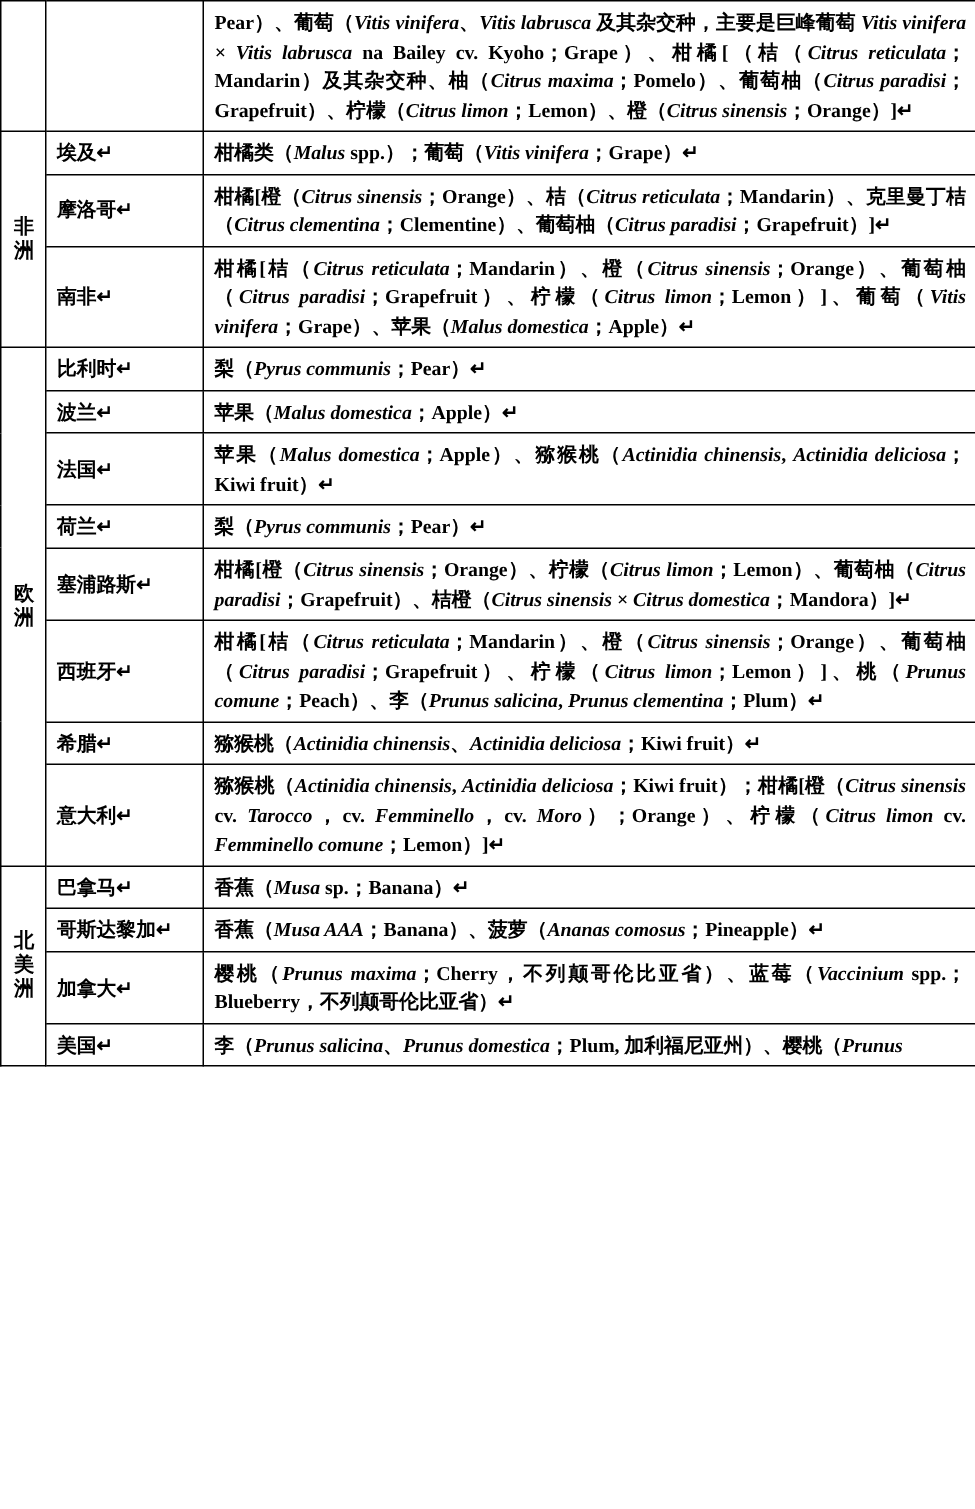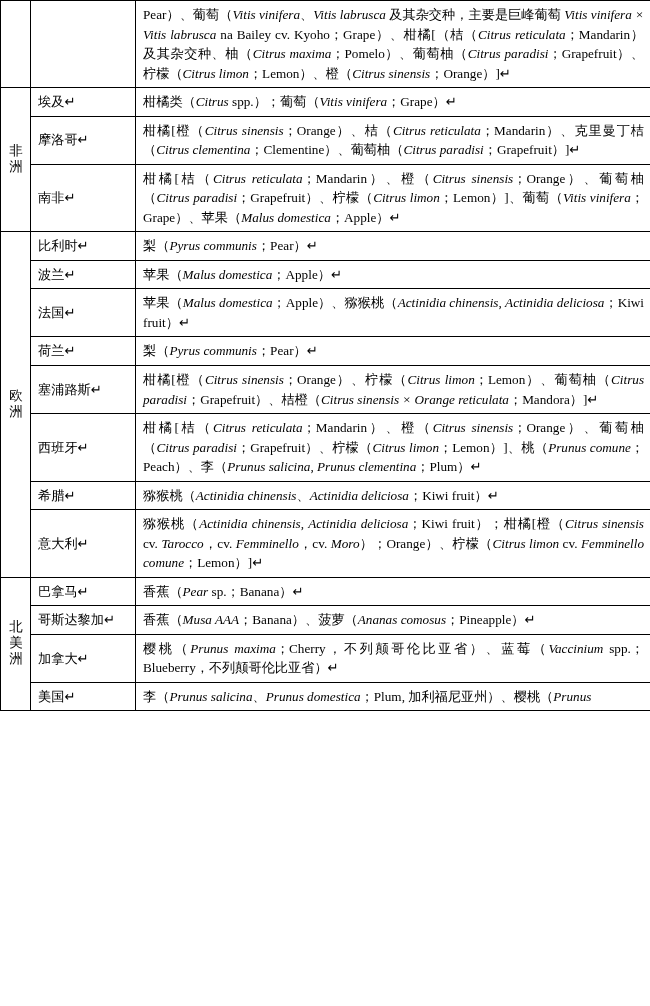--- a/index.html
+++ b/index.html
@@ -12,20 +12,21 @@
     height: 1006px;
     font-family: "Liberation Serif", serif;
     color: #000;
     overflow: hidden;
   }
   .page {
     width: 650px;
     height: 1006px;
     position: relative;
     box-sizing: border-box;
+    font-weight: bold;
   }
   table.doc {
     border-collapse: collapse;
     width: 650px;
     table-layout: fixed;
     margin: 0;
   }
   table.doc td {
     border: 1px solid #000;
     vertical-align: middle;
@@ -71,21 +72,21 @@
   <table class="doc">
     <tbody id="table-body">
         <tr class="first-row">
           <td class="col-region" rowspan="1"><span class="region-vertical"></span></td>
           <td class="col-country"></td>
           <td class="col-items">Pear）、葡萄（<i>Vitis vinifera</i>、<i>Vitis labrusca</i> 及其杂交种，主要是巨峰葡萄 <i>Vitis vinifera × Vitis labrusca</i> na Bailey cv. Kyoho；Grape）、柑橘[（桔（<i>Citrus reticulata</i>；Mandarin）及其杂交种、柚（<i>Citrus maxima</i>；Pomelo）、葡萄柚（<i>Citrus paradisi</i>；Grapefruit）、柠檬（<i>Citrus limon</i>；Lemon）、橙（<i>Citrus sinensis</i>；Orange）]↵</td>
         </tr>
         <tr>
           <td class="col-region" rowspan="3"><span class="region-vertical">非<br>洲</span></td>
           <td class="col-country">埃及↵</td>
-          <td class="col-items">柑橘类（<i>Citrus</i> spp.）；葡萄（<i>Vitis vinifera</i>；Grape）↵</td>
+          <td class="col-items">柑橘类（<i>Malus</i> spp.）；葡萄（<i>Vitis vinifera</i>；Grape）↵</td>
         </tr>
         <tr>
           <td class="col-country">摩洛哥↵</td>
           <td class="col-items">柑橘[橙（<i>Citrus sinensis</i>；Orange）、桔（<i>Citrus reticulata</i>；Mandarin）、克里曼丁桔（<i>Citrus clementina</i>；Clementine）、葡萄柚（<i>Citrus paradisi</i>；Grapefruit）]↵</td>
         </tr>
         <tr>
           <td class="col-country">南非↵</td>
           <td class="col-items">柑橘[桔（<i>Citrus reticulata</i>；Mandarin）、橙（<i>Citrus sinensis</i>；Orange）、葡萄柚（<i>Citrus paradisi</i>；Grapefruit）、柠檬（<i>Citrus limon</i>；Lemon）]、葡萄（<i>Vitis vinifera</i>；Grape）、苹果（<i>Malus domestica</i>；Apple）↵</td>
         </tr>
         <tr>
@@ -100,38 +101,38 @@
         <tr>
           <td class="col-country">法国↵</td>
           <td class="col-items">苹果（<i>Malus domestica</i>；Apple）、猕猴桃（<i>Actinidia chinensis</i>, <i>Actinidia deliciosa</i>；Kiwi fruit）↵</td>
         </tr>
         <tr>
           <td class="col-country">荷兰↵</td>
           <td class="col-items">梨（<i>Pyrus communis</i>；Pear）↵</td>
         </tr>
         <tr>
           <td class="col-country">塞浦路斯↵</td>
-          <td class="col-items">柑橘[橙（<i>Citrus sinensis</i>；Orange）、柠檬（<i>Citrus limon</i>；Lemon）、葡萄柚（<i>Citrus paradisi</i>；Grapefruit）、桔橙（<i>Citrus sinensis × Orange reticulata</i>；Mandora）]↵</td>
+          <td class="col-items">柑橘[橙（<i>Citrus sinensis</i>；Orange）、柠檬（<i>Citrus limon</i>；Lemon）、葡萄柚（<i>Citrus paradisi</i>；Grapefruit）、桔橙（<i>Citrus sinensis × Citrus domestica</i>；Mandora）]↵</td>
         </tr>
         <tr>
           <td class="col-country">西班牙↵</td>
           <td class="col-items">柑橘[桔（<i>Citrus reticulata</i>；Mandarin）、橙（<i>Citrus sinensis</i>；Orange）、葡萄柚（<i>Citrus paradisi</i>；Grapefruit）、柠檬（<i>Citrus limon</i>；Lemon）]、桃（<i>Prunus comune</i>；Peach）、李（<i>Prunus salicina</i>, <i>Prunus clementina</i>；Plum）↵</td>
         </tr>
         <tr>
           <td class="col-country">希腊↵</td>
           <td class="col-items">猕猴桃（<i>Actinidia chinensis</i>、<i>Actinidia deliciosa</i>；Kiwi fruit）↵</td>
         </tr>
         <tr>
           <td class="col-country">意大利↵</td>
           <td class="col-items">猕猴桃（<i>Actinidia chinensis</i>, <i>Actinidia deliciosa</i>；Kiwi fruit）；柑橘[橙（<i>Citrus sinensis</i> cv. <i>Tarocco</i>，cv. <i>Femminello</i>，cv. <i>Moro</i>）；Orange）、柠檬（<i>Citrus limon</i> cv. <i>Femminello comune</i>；Lemon）]↵</td>
         </tr>
         <tr>
           <td class="col-region" rowspan="4"><span class="region-vertical">北<br>美<br>洲</span></td>
           <td class="col-country">巴拿马↵</td>
-          <td class="col-items">香蕉（<i>Pear</i> sp.；Banana）↵</td>
+          <td class="col-items">香蕉（<i>Musa</i> sp.；Banana）↵</td>
         </tr>
         <tr>
           <td class="col-country">哥斯达黎加↵</td>
           <td class="col-items">香蕉（<i>Musa AAA</i>；Banana）、菠萝（<i>Ananas comosus</i>；Pineapple）↵</td>
         </tr>
         <tr>
           <td class="col-country">加拿大↵</td>
           <td class="col-items">樱桃（<i>Prunus maxima</i>；Cherry，不列颠哥伦比亚省）、蓝莓（<i>Vaccinium</i> spp.；Blueberry，不列颠哥伦比亚省）↵</td>
         </tr>
         <tr>

